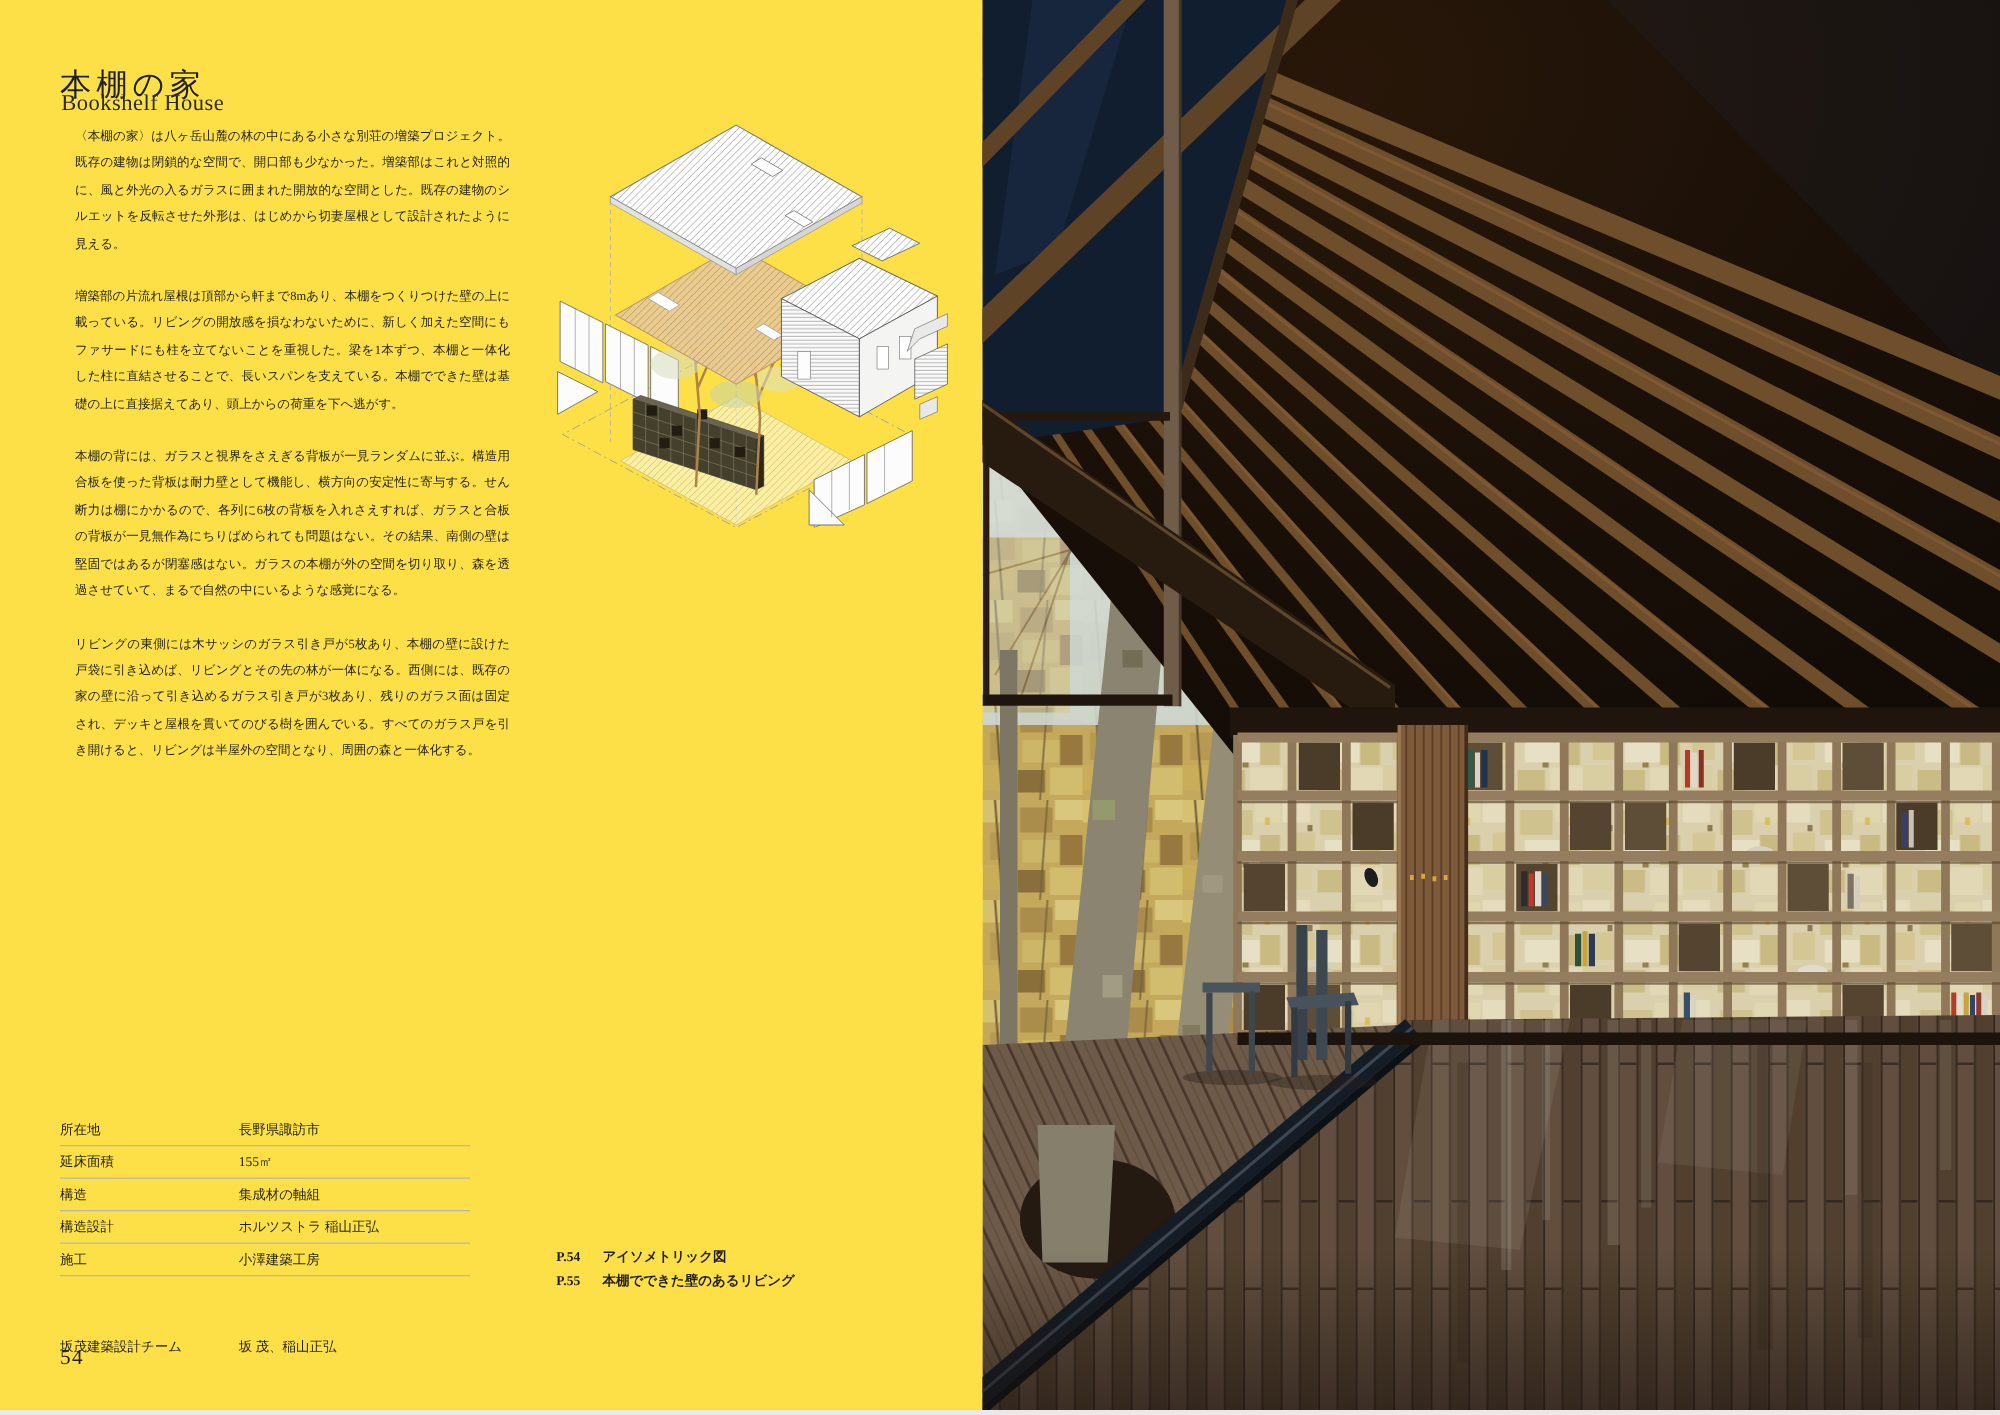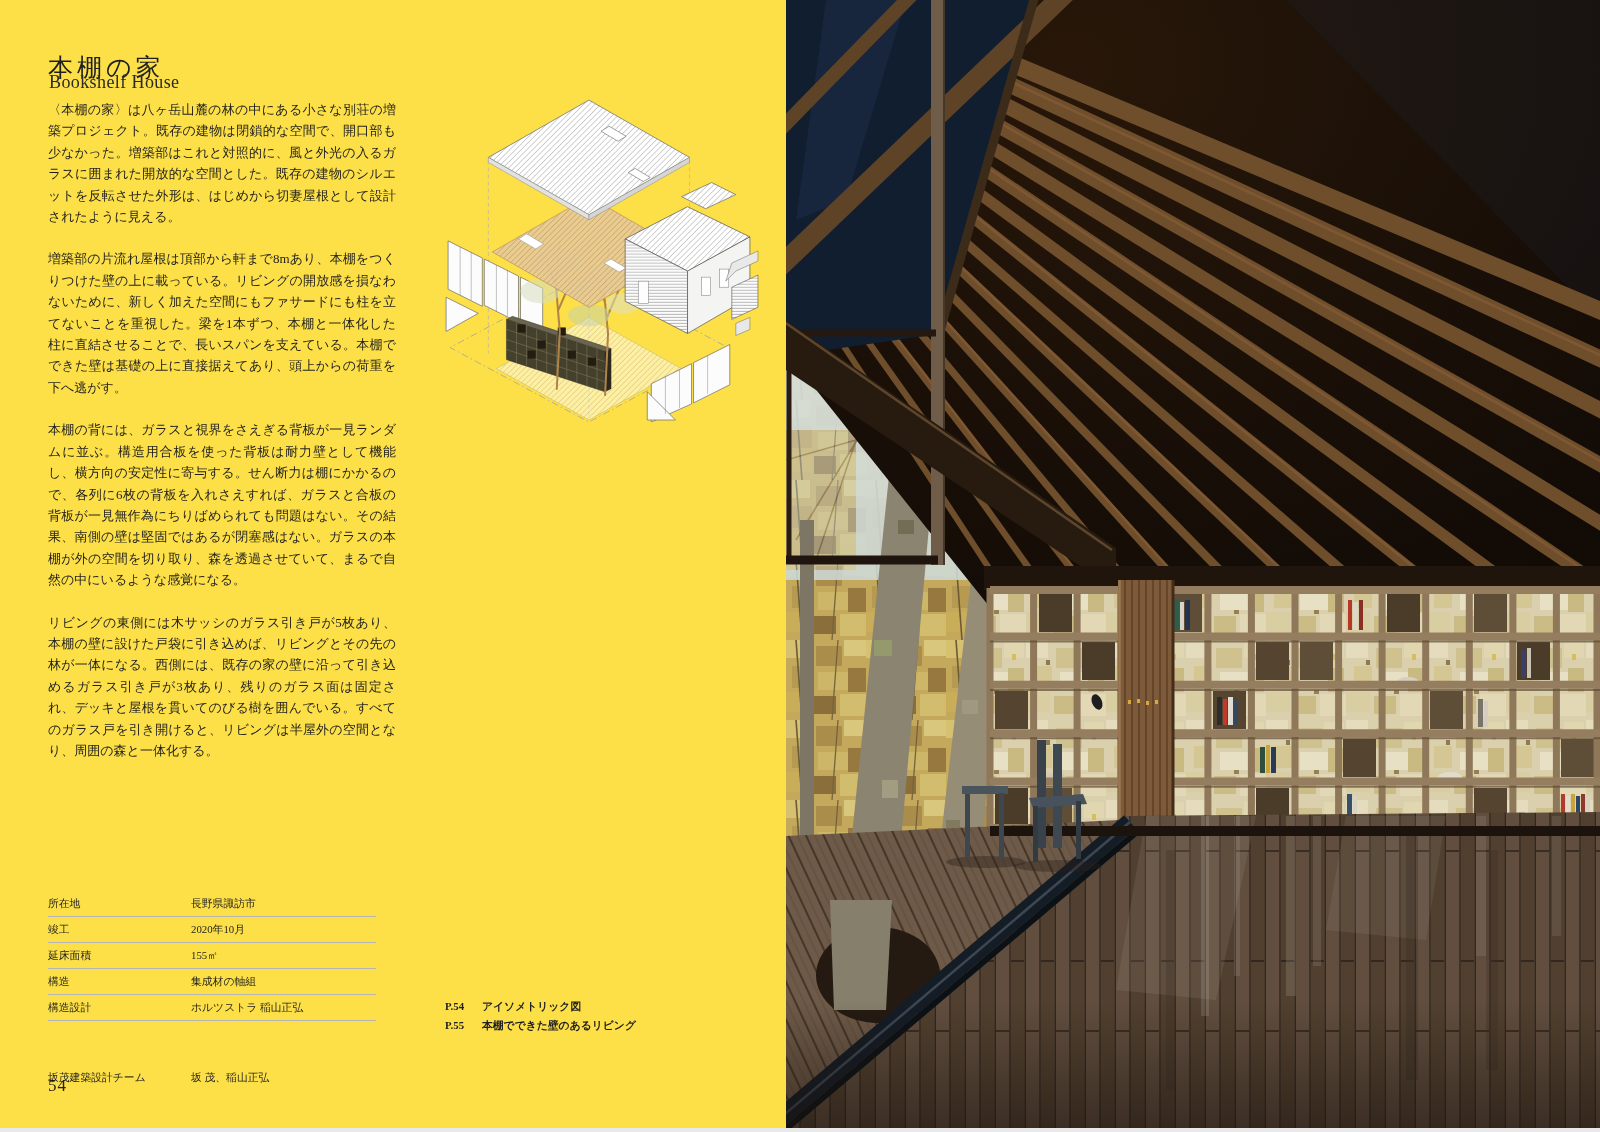--- a/index.html
+++ b/index.html
@@ -1,21 +1,21 @@
 <!DOCTYPE html>
 <html><head>
 <meta charset="utf-8">
 <style>
   html,body{margin:0;padding:0;background:#e9e9e9;}
   .spread{position:relative;width:1600px;height:1128px;background:#fde047;overflow:hidden;
           font-family:"Liberation Serif","DejaVu Serif",serif;color:#1f1f1f;}
   .abs{position:absolute;}
   .title{left:48px;top:34px;font-size:25px;letter-spacing:4px;font-weight:400;}
   .subtitle{left:49px;top:72px;font-size:18px;letter-spacing:.4px;color:#2a2a2a;font-family:Liberation Serif, serif;}
-  .paragraphs{left:48px;top:99px;width:348px;font-size:13px;line-height:21.4px;
+  .paragraphs{left:60px;top:99px;width:348px;font-size:10px;line-height:21.4px;
               text-align:justify;text-justify:inter-ideograph;}
   .paragraphs p{margin:0 0 21px 0;}
   .figure{left:438px;top:90px;width:322px;height:332px;}
   .spec{left:48px;top:891px;width:328px;font-size:10.8px;}
   .spec .row{display:flex;align-items:flex-start;padding:6px 0 5px 0;border-bottom:1px solid #b5b5b5;gap:31px;}
   .spec .row:last-child{border-bottom:none;margin-top:44px;}
   .spec .lbl{width:112px;flex:none;}
   .spec .val{flex:1;}
   .captions{left:445px;top:997px;font-size:10.8px;line-height:18.5px;font-weight:bold;}
   .cap-line{display:flex;}
@@ -159,34 +159,34 @@
         </g>
       </svg>
     </div>
 
     <div class="abs spec">
       <div class="row">
         <span class="lbl">所在地</span>
         <span class="val">長野県諏訪市</span>
         </div>
       <div class="row">
-        <span class="lbl">竣工</span>
-        <span class="val">2020年10月</span>
-        </div>
-      <div class="row">
         <span class="lbl">延床面積</span>
         <span class="val">155㎡</span>
         </div>
       <div class="row">
         <span class="lbl">構造</span>
         <span class="val">集成材の軸組</span>
         </div>
       <div class="row">
         <span class="lbl">構造設計</span>
         <span class="val">ホルツストラ 稲山正弘</span>
+        </div>
+      <div class="row">
+        <span class="lbl">施工</span>
+        <span class="val">小澤建築工房</span>
         </div>
       <div class="row">
         <span class="lbl">坂茂建築設計チーム</span>
         <span class="val">坂 茂、稲山正弘</span>
         </div>
     </div>
 
     <div class="abs captions">
       <div class="cap-line">
         <span class="cap-ref">P.54</span>

